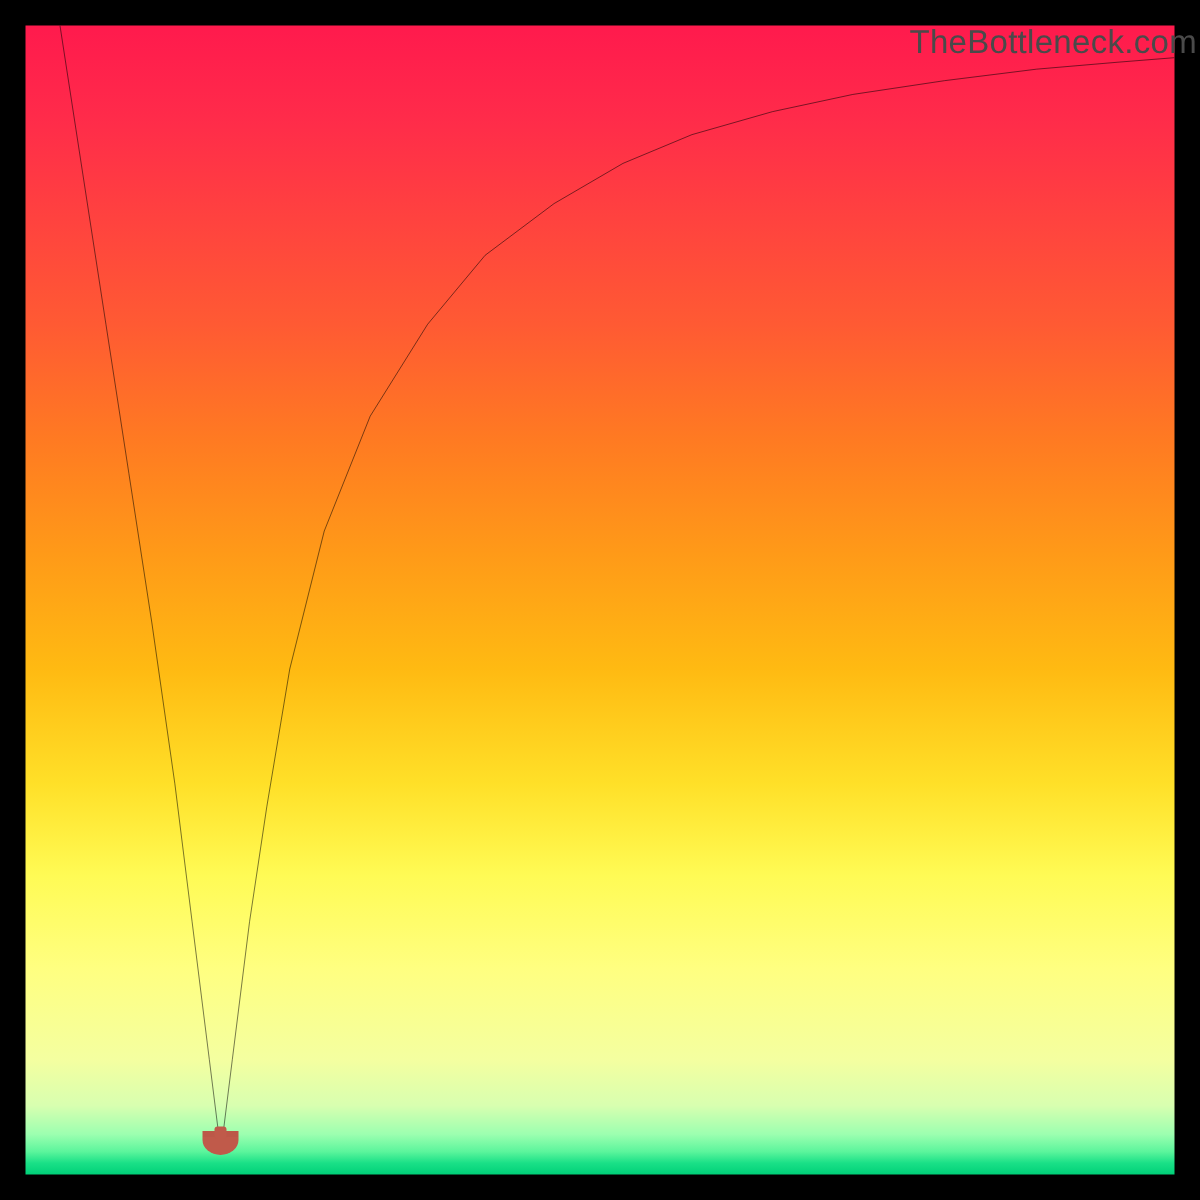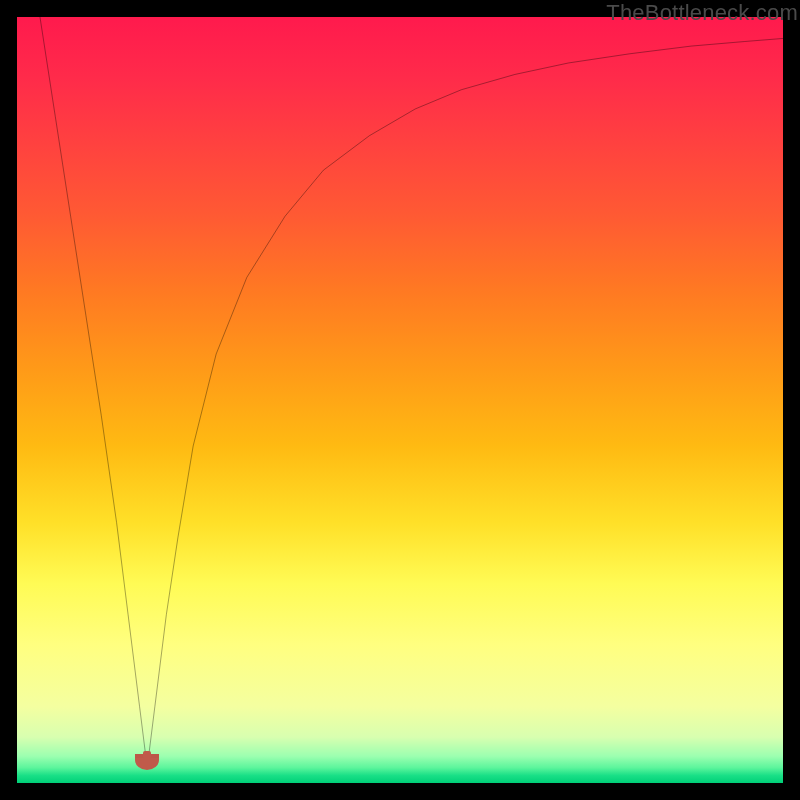--- a/index.html
+++ b/index.html
@@ -46,21 +46,21 @@
   }
   svg.curve {
     position: absolute;
     left: 0;
     top: 0;
     width: 766px;
     height: 766px;
   }
   .watermark {
     position: absolute;
-    top: 0px;
+    top: 15px;
     right: 2px;
     color: #4a4a4a;
     font-size: 22px;
     font-weight: 500;
     letter-spacing: 0.2px;
     user-select: none;
   }
   .dip-marker {
     position: absolute;
     width: 24px;

